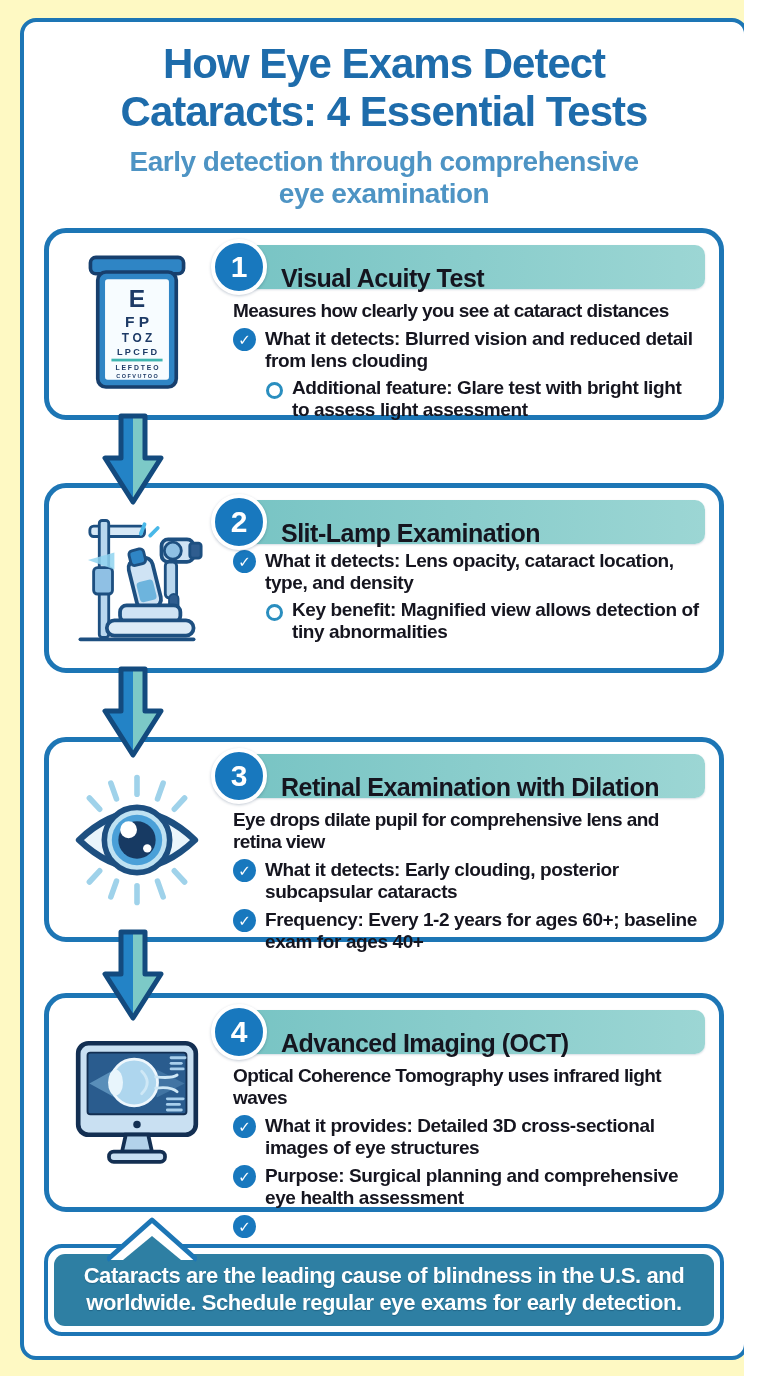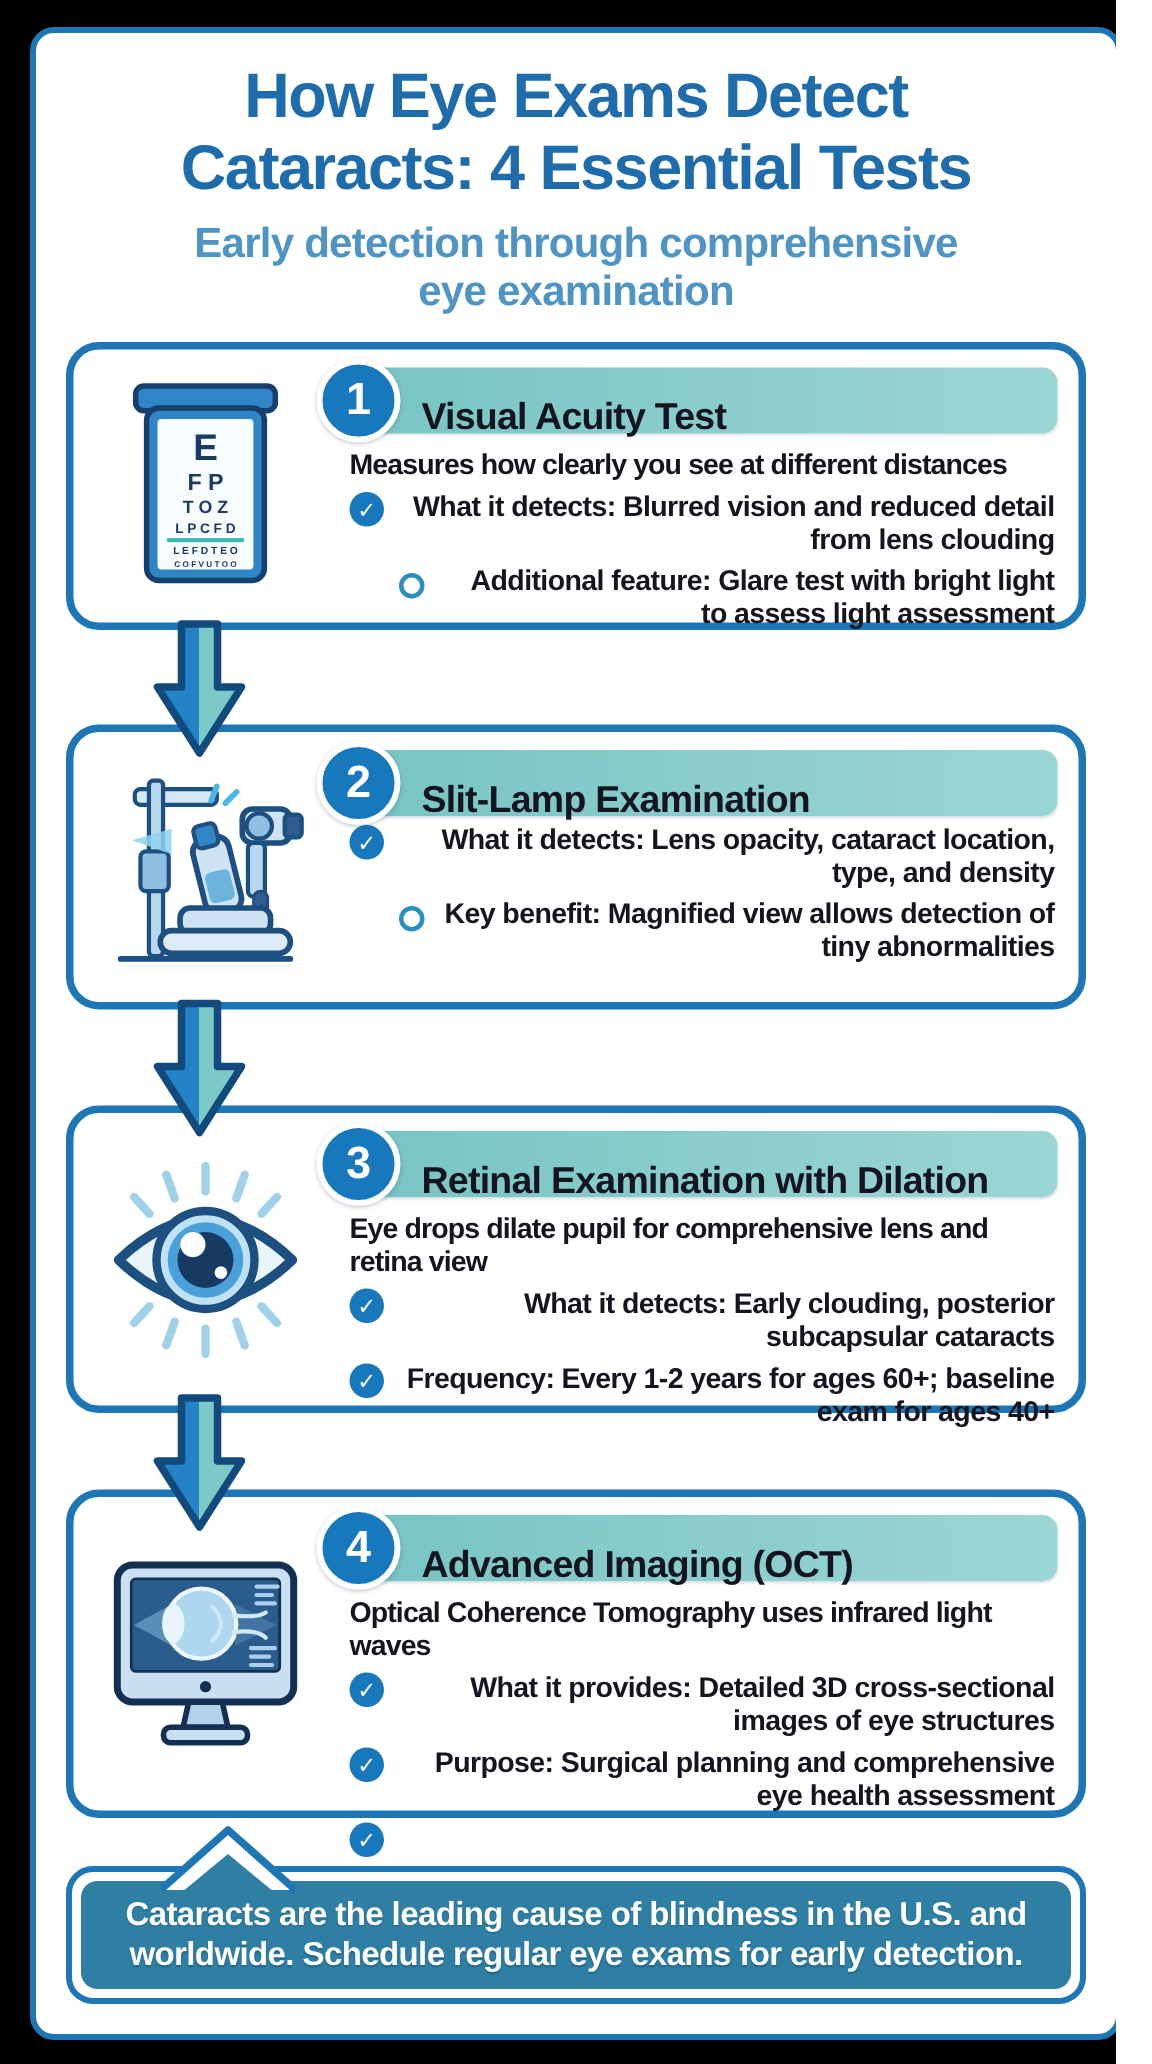--- a/index.html
+++ b/index.html
@@ -1,17 +1,17 @@
 <!DOCTYPE html>
 <html><head>
 <meta charset="utf-8">
 <style>
   html,body{margin:0;padding:0;background:#ffffff;}
   body{font-family:"Liberation Sans","DejaVu Sans",sans-serif;}
-  .poster{position:relative;width:744px;height:1376px;background:#000000;overflow:hidden;}
+  .poster{position:relative;width:744px;height:1376px;background:#fef9c3;overflow:hidden;}
   .frame{position:absolute;left:20px;top:18px;width:720px;height:1334px;
          border:4px solid #1d76b5;border-radius:16px;background:#ffffff;}
   
   .hdr{position:absolute;left:34px;top:40px;width:700px;text-align:center;}
   .title{color:#1e6cab;font-weight:700;font-size:42px;line-height:1.14;letter-spacing:-1px;}
   .subtitle{margin:10px auto 0;width:540px;color:#4e94c4;font-weight:700;font-size:28px;line-height:1.14;letter-spacing:-0.5px;}
   
   .card{position:absolute;left:44px;width:680px;background:#ffffff;
         border:5px solid #1d76b5;border-radius:22px;box-sizing:border-box;z-index:1;}
   .card-icon{position:absolute;left:12px;top:0;bottom:0;width:152px;
@@ -24,21 +24,21 @@
   .titlebar .tb-text{font-size:25px;font-weight:700;color:#15151f;letter-spacing:-0.5px;margin-top:22px;}
   .badge{position:absolute;left:-8px;top:-6px;width:56px;height:56px;border-radius:50%;
          background:#1878be;border:4px solid #ffffff;box-sizing:border-box;
          display:flex;align-items:center;justify-content:center;
          color:#ffffff;font-size:30px;font-weight:700;
          box-shadow:0 1px 3px rgba(10,40,80,.25);}
   .intro{margin:11px 2px 4px 14px;font-size:19px;font-weight:700;color:#15151f;
          line-height:1.16;letter-spacing:-0.6px;}
   .bullets{margin-left:14px;margin-right:2px;}
   .brow{display:flex;gap:9px;margin-top:6px;align-items:flex-start;}
-  .btext{font-size:19px;font-weight:700;color:#15151f;line-height:1.16;letter-spacing:-0.4px;text-align:right;}
+  .btext{font-size:19px;font-weight:700;color:#15151f;line-height:1.16;letter-spacing:-0.4px;}
   .check{flex:none;width:23px;height:23px;margin-top:0;border-radius:50%;background:#1878be;
          color:#ffffff;font-size:15px;font-weight:700;display:flex;align-items:center;justify-content:center;}
   .brow.sub{margin-left:33px;margin-top:5px;}
   .ring{flex:none;width:11px;height:11px;margin-top:5px;border:3px solid #2a8ebf;border-radius:50%;background:#ffffff;}
   
   .flow-arrow{position:absolute;left:100px;width:66px;height:96px;z-index:5;}
   
   .banner{position:absolute;left:44px;top:1244px;width:680px;height:92px;box-sizing:border-box;
           border:4px solid #1d76b5;border-radius:18px;background:#ffffff;padding:6px;z-index:2;}
   .banner-inner{width:100%;height:100%;border-radius:11px;background:#2e7fa3;
@@ -76,21 +76,21 @@
         <rect x="41" y="117" width="56" height="3" fill="#3fb5b0"></rect>
         <text class="chart-letter" x="69" y="129" font-size="7.5" text-anchor="middle">L E F D T E O</text>
         <text class="chart-letter" x="69" y="138" font-size="6" text-anchor="middle">C O F V U T O O</text>
       </svg>
     </div>
     <div class="card-body">
       <div class="titlebar">
         <div class="badge">1</div>
         <div class="tb-text">Visual Acuity Test</div>
       </div>
-      <div class="intro">Measures how clearly you see at different distances</div>
+      <div class="intro">Measures how clearly you see at cataract distances</div>
       <div class="bullets">
         <div class="brow">
           <span class="check">✓</span>
           <span class="btext">What it detects: Blurred vision and reduced detail from lens clouding</span>
         </div>
         <div class="brow sub">
           <span class="ring"></span>
           <span class="btext">Additional feature: Glare test with bright light to assess light assessment</span>
         </div>
       </div>

